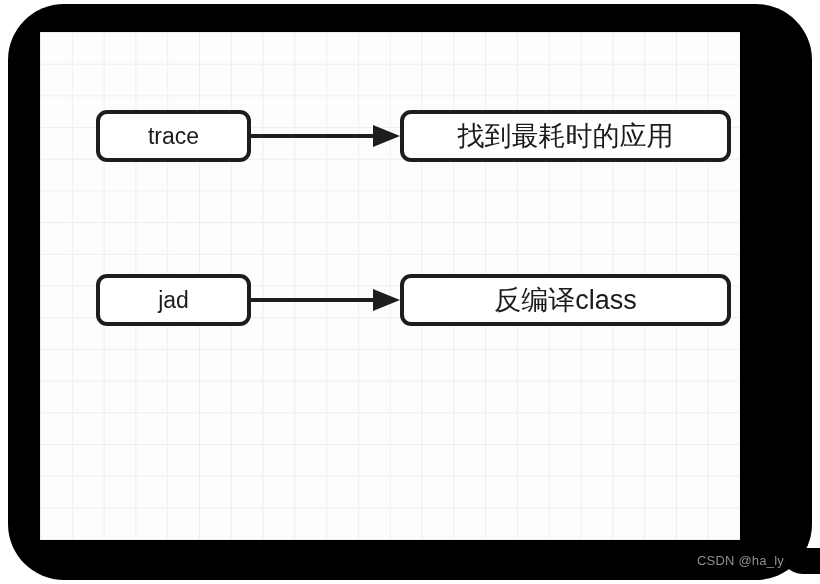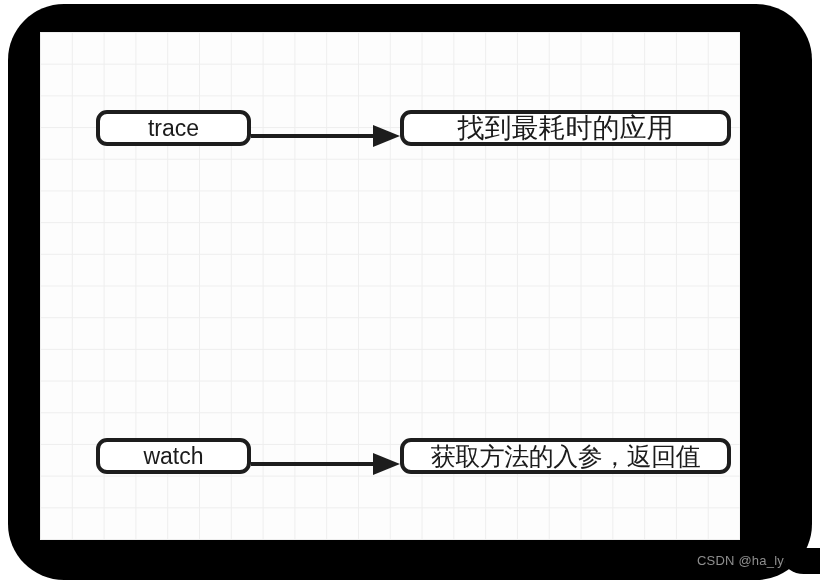--- a/index.html
+++ b/index.html
@@ -53,21 +53,21 @@
     width: 700px;
     height: 52px;
   }
   .row-0 { top: 78px; }
   .row-1 { top: 242px; }
   .row-2 { top: 406px; }
 
   .node {
     position: absolute;
     top: 0;
-    height: 36px;
+    height: 52px;
     box-sizing: border-box;
     background: #ffffff;
     border: 4px solid #1d1d1d;
     border-radius: 11px;
     display: flex;
     align-items: center;
     justify-content: center;
     color: #1b1b1b;
     line-height: 1;
     white-space: nowrap;
@@ -138,34 +138,34 @@
         <svg width="149" height="52" viewBox="0 0 149 52" xmlns="http://www.w3.org/2000/svg">
           <line x1="0" y1="26" x2="127" y2="26" stroke="#1d1d1d" stroke-width="4"></line>
           <polygon points="122,15 149,26 122,37" fill="#1d1d1d"></polygon>
         </svg>
       </div>
       <div class="node node-dst">
         <span>找到最耗时的应用</span>
       </div>
     </div>
 
-
-    <div class="row row-2">
+    <div class="row row-1">
       <div class="node node-src">
-        <span>watch</span>
+        <span>jad</span>
       </div>
       <div class="arrow">
         <svg width="149" height="52" viewBox="0 0 149 52" xmlns="http://www.w3.org/2000/svg">
           <line x1="0" y1="26" x2="127" y2="26" stroke="#1d1d1d" stroke-width="4"></line>
           <polygon points="122,15 149,26 122,37" fill="#1d1d1d"></polygon>
         </svg>
       </div>
-      <div class="node node-dst tight">
-        <span>获取方法的入参，返回值</span>
+      <div class="node node-dst">
+        <span>反编译class</span>
       </div>
     </div>
+
 
   </div>
 
   <div id="watermark">CSDN @ha_lyo</div>
   <div id="watermark-clip"></div>
 
 </div>
 
 </body></html>

